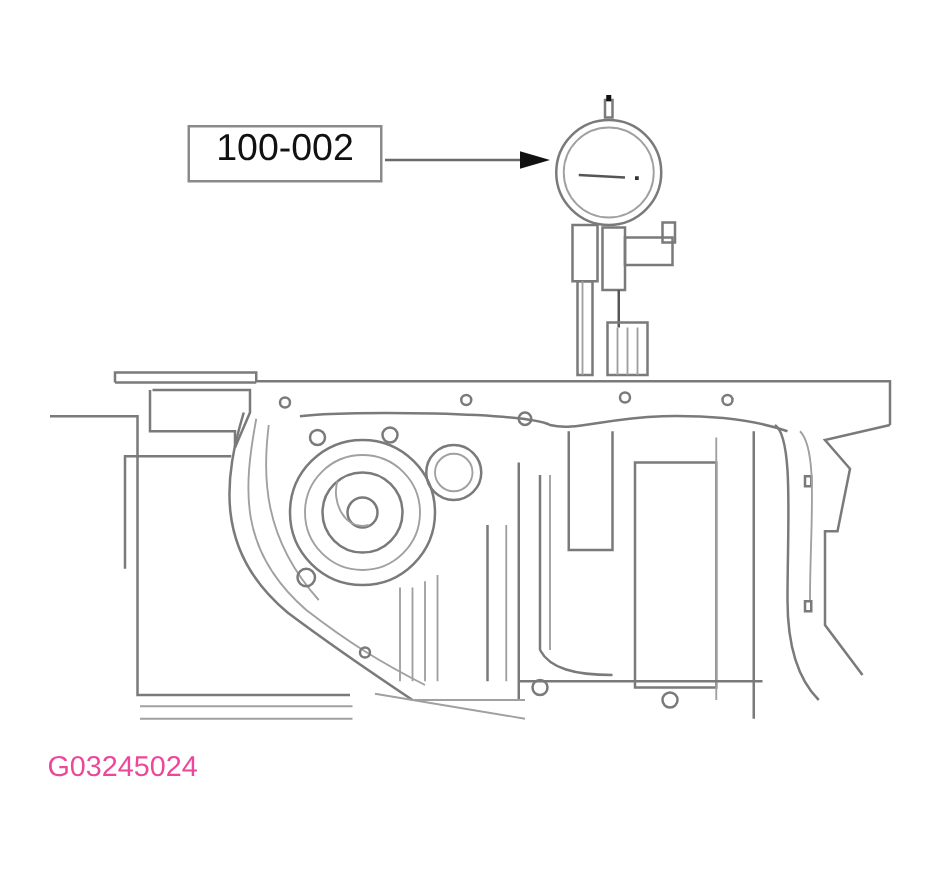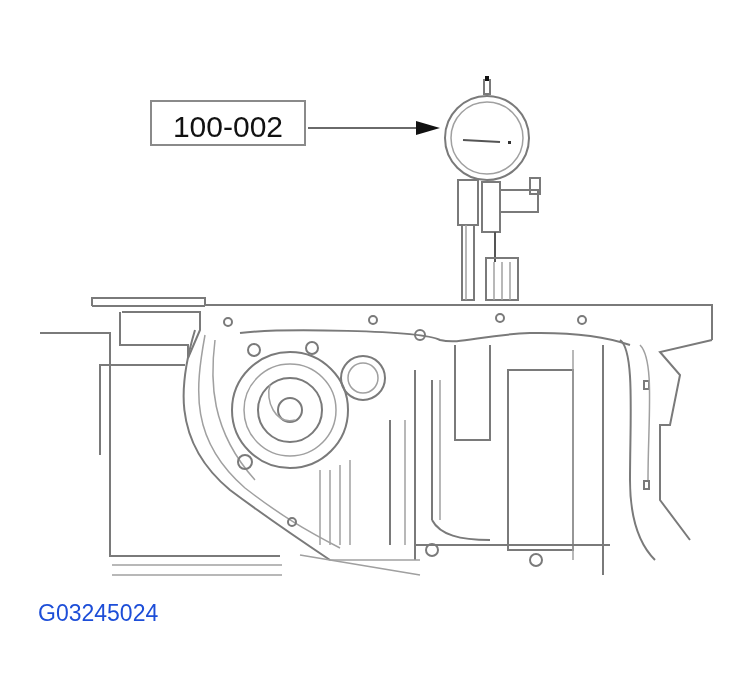--- a/index.html
+++ b/index.html
@@ -1,26 +1,26 @@
 <!DOCTYPE html>
 <html><head>
   <meta charset="utf-8">
   <style>
     html, body { margin: 0; padding: 0; background: #ffffff; }
     body { width: 753px; height: 697px; position: relative; overflow: hidden; font-family: "Liberation Sans", sans-serif; }
     .callout-box {
       position: absolute; left: 150px; top: 100px; width: 156px; height: 46px;
       border: 2px solid #8a8a8a; box-sizing: border-box; background: #fff;
-      display: flex; align-items: flex-end; justify-content: center;
+      display: flex; align-items: flex-start; justify-content: center;
       font-family: "Liberation Sans", sans-serif; font-size: 30px; color: #111;
       letter-spacing: 0px;
     }
     .figure-id {
       position: absolute; left: 38px; top: 600px;
-      font-family: "Liberation Sans", sans-serif; font-size: 23px; color: #1d4ed8;
+      font-family: "Liberation Sans", sans-serif; font-size: 23px; color: #ec4899;
     }
     svg.drawing { position: absolute; left: 0; top: 0; }
     svg.drawing .ln { fill: none; stroke: #7a7a7a; stroke-width: 2; }
     svg.drawing .lt { fill: none; stroke: #a0a0a0; stroke-width: 1.5; }
     svg.drawing .dk { fill: none; stroke: #555; stroke-width: 2; }
   </style>
 </head>
 <body>
 
 <svg class="drawing" width="753" height="697" viewBox="0 0 753 697">

